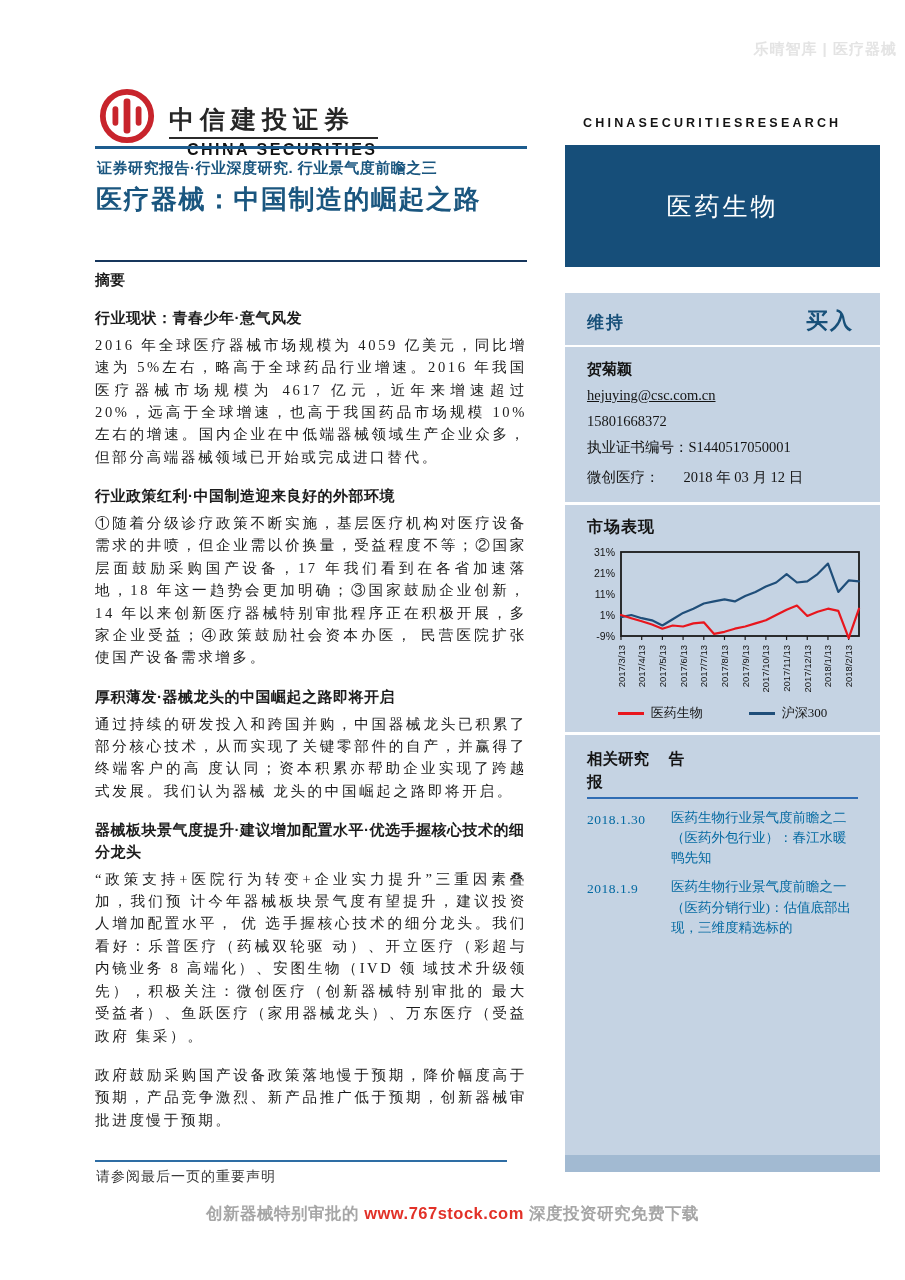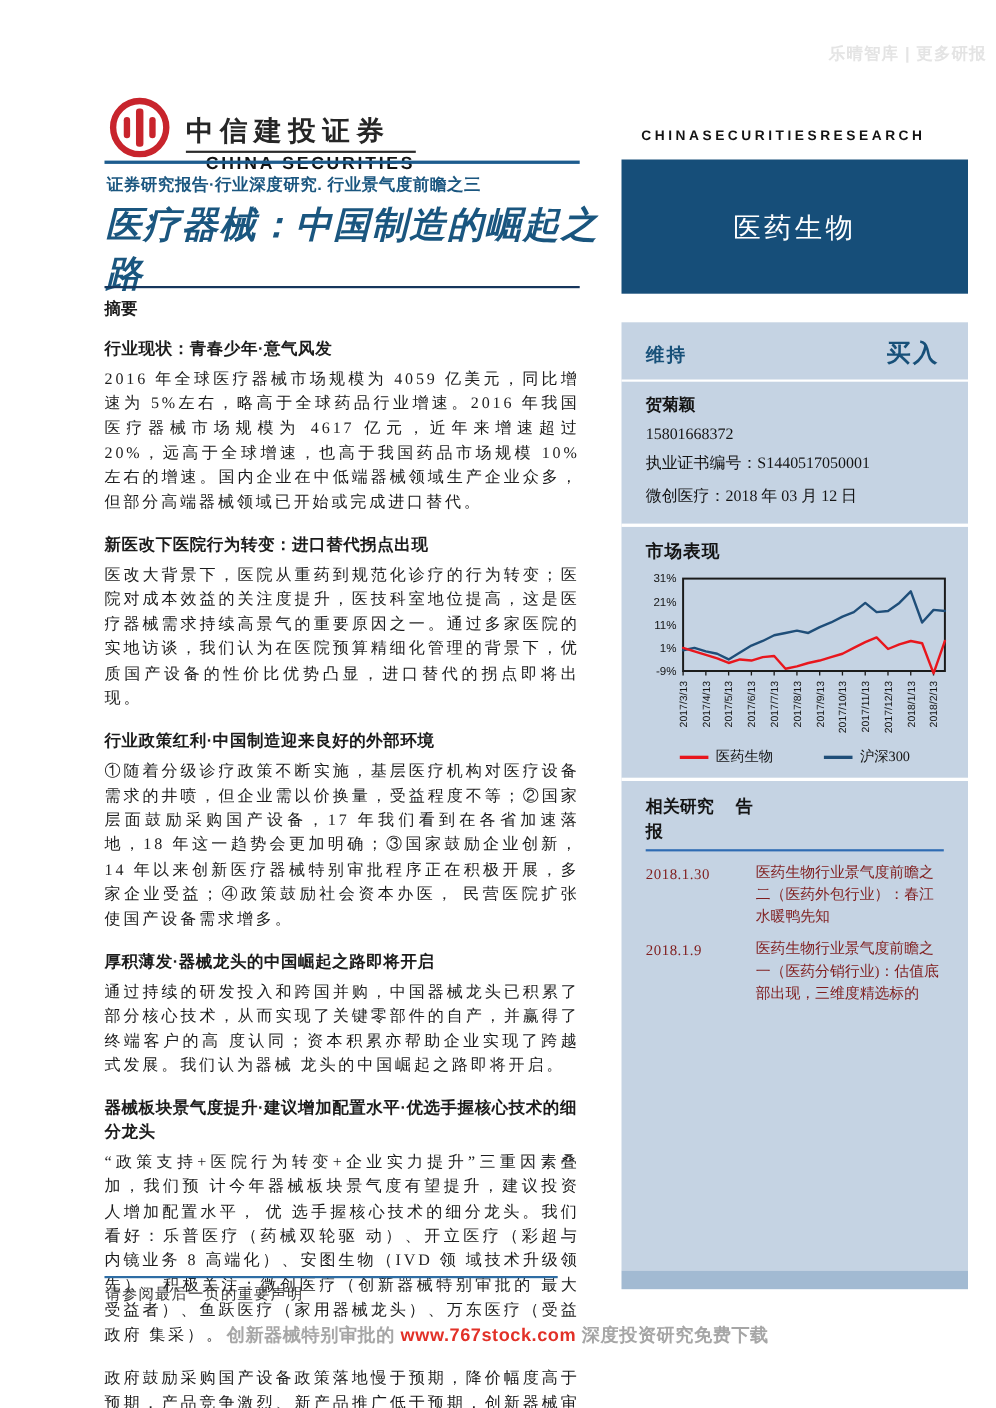--- a/index.html
+++ b/index.html
@@ -16,21 +16,21 @@
   .brand-cn{font-family:"Liberation Sans","DejaVu Sans",sans-serif;font-weight:bold;
             font-size:25px;letter-spacing:6px;color:#262626;line-height:1.1;margin-top:32px;}
   .brand-divider{height:2px;background:#2b2b2b;margin:3px 0 2px;}
   .brand-en{font-family:"Liberation Sans","DejaVu Sans",sans-serif;font-weight:bold;
             font-size:16px;letter-spacing:2.5px;color:#111;margin-left:18px;}
 
   .header-rule{position:absolute;left:95px;top:146px;width:432px;height:3px;background:#1d5c8e;}
   .subtitle{position:absolute;left:97px;top:159px;width:440px;font-family:"Liberation Sans",sans-serif;
             font-weight:bold;font-size:15px;color:#1a567f;letter-spacing:0.5px;}
   .doc-title{position:absolute;left:96px;top:182px;width:460px;font-family:"Liberation Sans",sans-serif;
-             font-weight:bold;font-size:33px;color:#1a567f;letter-spacing:1.5px;font-style:italic;}
+             font-weight:bold;font-size:26px;color:#1a567f;letter-spacing:1.5px;}
 
   
   .left-col{position:absolute;left:95px;top:260px;width:432px;}
   .summary-rule{height:2px;background:#16365c;margin-bottom:9px;}
   .summary-label{font-family:"Liberation Sans",sans-serif;font-weight:bold;font-size:15px;color:#1c1c1c;}
   .section{margin-top:17px;}
   .section h3{margin:0 0 5px;font-family:"Liberation Sans",sans-serif;font-weight:bold;
               font-size:15px;color:#1c1c1c;letter-spacing:0.5px;line-height:1.45;}
   .section p{margin:0;font-size:14.6px;line-height:22.4px;text-align:justify;
              letter-spacing:2.6px;color:#1c1c1c;}
@@ -56,43 +56,43 @@
   .rating{display:flex;justify-content:space-between;align-items:baseline;padding:13px 26px 9px 22px;}
   .rating .status{font-family:"Liberation Sans",sans-serif;font-weight:bold;font-size:17px;color:#175079;letter-spacing:2px;}
   .rating .action{font-family:"Liberation Sans",sans-serif;font-weight:bold;font-size:22px;color:#175079;letter-spacing:2px;}
   .divider-white{height:2px;background:#fff;}
   .divider-white.thick{height:3px;}
 
   .analyst{padding:9px 22px 12px;font-size:14.5px;line-height:26px;color:#141414;}
   .analyst .name{font-weight:bold;font-family:"Liberation Sans",sans-serif;font-size:15px;}
   .analyst .email{text-decoration:underline;color:#141414;}
   .analyst .row-date{margin-top:4px;}
-  .analyst .date-val{margin-left:0;}
+  .analyst .date-val{margin-left:24px;}
 
   .market-label{font-family:"Liberation Sans",sans-serif;font-weight:bold;font-size:16px;
                 color:#141414;padding:12px 22px 6px;letter-spacing:1px;}
   .chart-wrap{padding:0 10px 2px 14px;}
   .legend{display:flex;justify-content:center;gap:46px;margin:-4px 0 10px;font-size:13px;color:#141414;}
   .legend .item{display:flex;align-items:center;gap:7px;}
   .legend .swatch{display:inline-block;width:26px;height:3px;}
 
   .related{padding:12px 22px 0;}
   .rel-title{font-family:"Liberation Sans",sans-serif;font-weight:bold;font-size:15.5px;
              line-height:1.5;color:#141414;white-space:pre;}
   .rel-rule{height:2px;background:#2f6cb3;margin:3px 0 9px;}
-  .rel-item{display:grid;grid-template-columns:80px 1fr;column-gap:20px;font-size:13.5px;
-            line-height:1.5;margin-bottom:9px;color:#7f1d1d;}
+  .rel-item{display:grid;grid-template-columns:80px 1fr;column-gap:4px;font-size:13.5px;
+            line-height:1.5;margin-bottom:9px;color:#0369a1;}
   .rel-date{padding-top:2px;letter-spacing:0.5px;}
 </style>
 </head>
 <body>
 
 <div class="page">
 
-  <div class="wm-top">乐晴智库 | 更多研报</div>
+  <div class="wm-top">乐晴智库 | 医疗器械</div>
 
   <div class="logo-row">
     <svg class="emblem" viewBox="0 0 60 60">
       <circle cx="30" cy="30" r="25" fill="none" stroke="#c8242c" stroke-width="6"></circle>
       <rect x="26.5" y="12" width="7" height="36" rx="3" fill="#c8242c"></rect>
       <rect x="15" y="20" width="6" height="20" rx="3" fill="#c8242c"></rect>
       <rect x="39" y="20" width="6" height="20" rx="3" fill="#c8242c"></rect>
     </svg>
     <div>
       <div class="brand-cn">中信建投证券</div>
@@ -112,24 +112,20 @@
 
   <div class="left-col">
     <div class="summary-rule"></div>
     <div class="summary-label">摘要</div>
 
     <div class="section">
       <h3>行业现状：青春少年·意气风发</h3>
       <p>2016 年全球医疗器械市场规模为 4059 亿美元，同比增速为 5%左右，略高于全球药品行业增速。2016 年我国医疗器械市场规模为 4617 亿元，近年来增速超过 20%，远高于全球增速，也高于我国药品市场规模 10%左右的增速。国内企业在中低端器械领域生产企业众多，但部分高端器械领域已开始或完成进口替代。</p>
     </div>
     <div class="section">
-      <h3>新医改下医院行为转变：进口替代拐点出现</h3>
-      <p>医改大背景下，医院从重药到规范化诊疗的行为转变；医院对成本效益的关注度提升，医技科室地位提高，这是医疗器械需求持续高景气的重要原因之一。通过多家医院的实地访谈，我们认为在医院预算精细化管理的背景下，优质国产设备的性价比优势凸显，进口替代的拐点即将出现。</p>
-    </div>
-    <div class="section">
       <h3>行业政策红利·中国制造迎来良好的外部环境</h3>
       <p>①随着分级诊疗政策不断实施，基层医疗机构对医疗设备需求的井喷，但企业需以价换量，受益程度不等；②国家层面鼓励采购国产设备，17 年我们看到在各省加速落地，18 年这一趋势会更加明确；③国家鼓励企业创新，14 年以来创新医疗器械特别审批程序正在积极开展，多家企业受益；④政策鼓励社会资本办医， 民营医院扩张使国产设备需求增多。</p>
     </div>
     <div class="section">
       <h3>厚积薄发·器械龙头的中国崛起之路即将开启</h3>
       <p>通过持续的研发投入和跨国并购，中国器械龙头已积累了部分核心技术，从而实现了关键零部件的自产，并赢得了终端客户的高 度认同；资本积累亦帮助企业实现了跨越式发展。我们认为器械 龙头的中国崛起之路即将开启。</p>
     </div>
     <div class="section">
       <h3>器械板块景气度提升·建议增加配置水平·优选手握核心技术的细分龙头</h3>
       <p>“政策支持+医院行为转变+企业实力提升”三重因素叠加，我们预 计今年器械板块景气度有望提升，建议投资人增加配置水平， 优 选手握核心技术的细分龙头。我们看好：乐普医疗（药械双轮驱 动）、开立医疗（彩超与内镜业务 8 高端化）、安图生物（IVD 领 域技术升级领先），积极关注：微创医疗（创新器械特别审批的 最大受益者）、鱼跃医疗（家用器械龙头）、万东医疗（受益政府 集采）。</p>
@@ -141,20 +137,21 @@
 
   <div class="panel">
     <div class="rating">
       <span class="status">维持</span>
       <span class="action">买入</span>
     </div>
     <div class="divider-white"></div>
 
     <div class="analyst">
       <div class="name">贺菊颖</div>
+      <div><a class="email">hejuying@csc.com.cn</a></div>
       <div>15801668372</div>
       <div>执业证书编号：S1440517050001</div>
       <div class="row-date">
         <span>微创医疗：</span><span class="date-val">2018 年 03 月 12 日</span>
       </div>
     </div>
     <div class="divider-white thick"></div>
 
     <div class="market-label">市场表现</div>
     <div class="chart-wrap">

